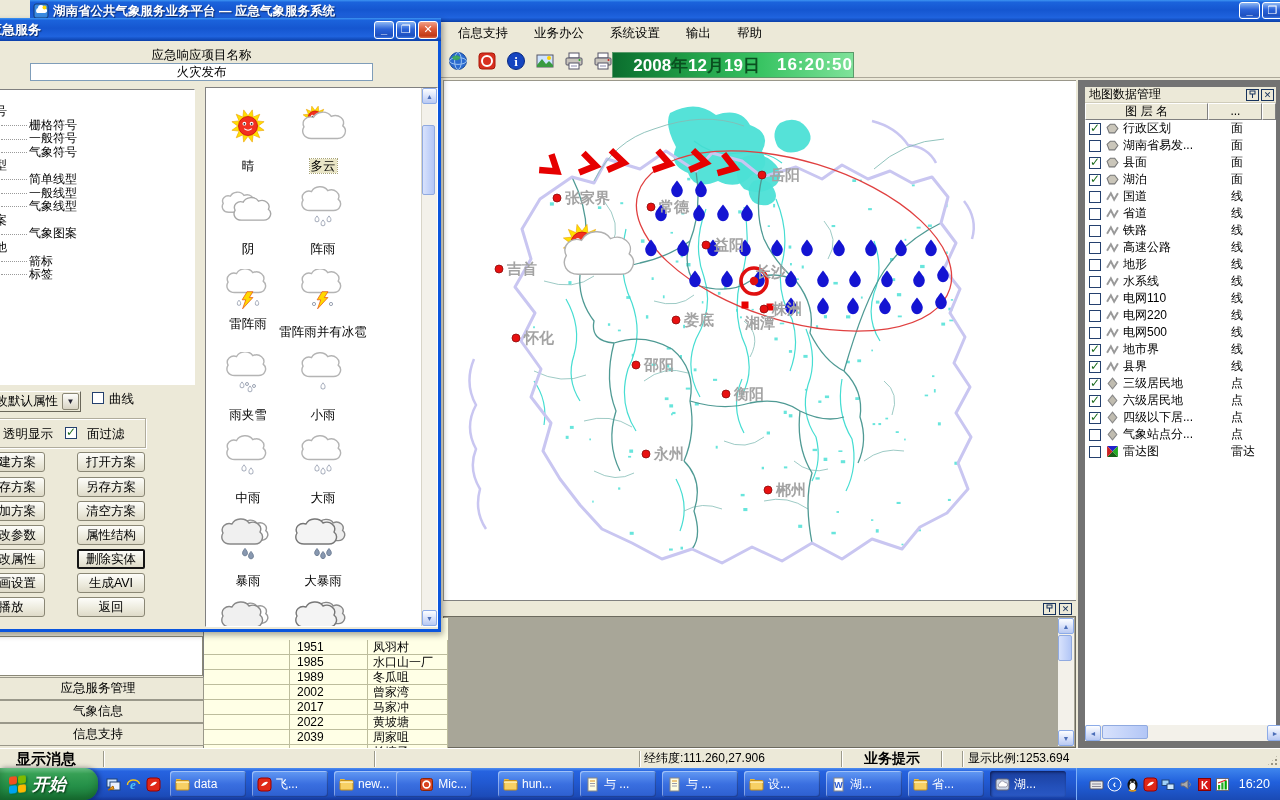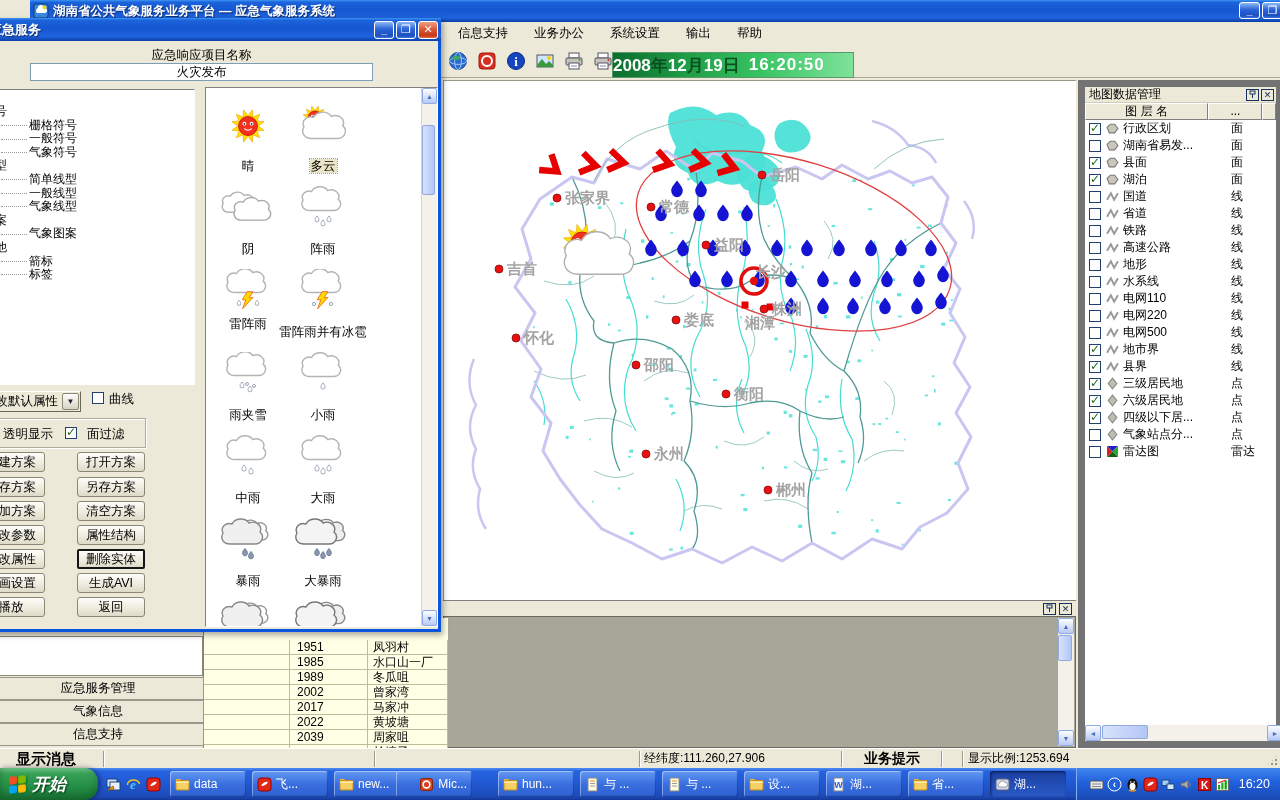--- a/index.html
+++ b/index.html
@@ -21,24 +21,24 @@
 
   
   .menubar{position:absolute;left:0;top:22px;width:1280px;height:22px;background:#ece9d8;}
   #menu-items{position:absolute;left:445px;top:0;height:22px;display:flex;align-items:center;}
   .menu-item{padding:3px 13px;font-size:12.5px;}
   .toolbar{position:absolute;left:0;top:44px;width:1280px;height:34px;background:#ece9d8;border-bottom:1px solid #aca899;}
   #tool-icons{position:absolute;left:446px;top:5px;display:flex;gap:5px;}
   .tool-btn{width:24px;height:24px;display:flex;align-items:center;justify-content:center;}
   .datebox{position:absolute;left:612px;top:8px;width:242px;height:26px;
     background:linear-gradient(90deg,#0b6e2e,#1f9c46 30%,#39c463 62%,#7fe29a);
-    border:1px solid #5a9a6a;display:flex;align-items:center;justify-content:flex-start;
+    border:1px solid #5a9a6a;display:flex;align-items:center;justify-content:flex-end;
     font-weight:bold;font-size:17px;color:#fff;white-space:nowrap;}
   .datebox .unit{color:#0a4f20;}
-  .dtime{margin-left:9px;letter-spacing:1px;}
+  .dtime{margin-left:17px;letter-spacing:1px;}
 
   
   .map-panel{position:absolute;left:443px;top:80px;width:633px;height:520px;background:#fff;
     border-left:1px solid #9a978a;border-top:1px solid #9a978a;}
   #map-svg{position:absolute;left:0;top:0;}
 
   
   .south-header{position:absolute;left:443px;top:600px;width:633px;height:16px;background:#ece9d8;
     border-top:1px solid #808080;display:flex;justify-content:flex-end;align-items:center;gap:3px;padding-right:4px;}
   .mini-btn{width:13px;height:12px;border:1px solid #16325c;background:#ece9d8;display:flex;align-items:center;

